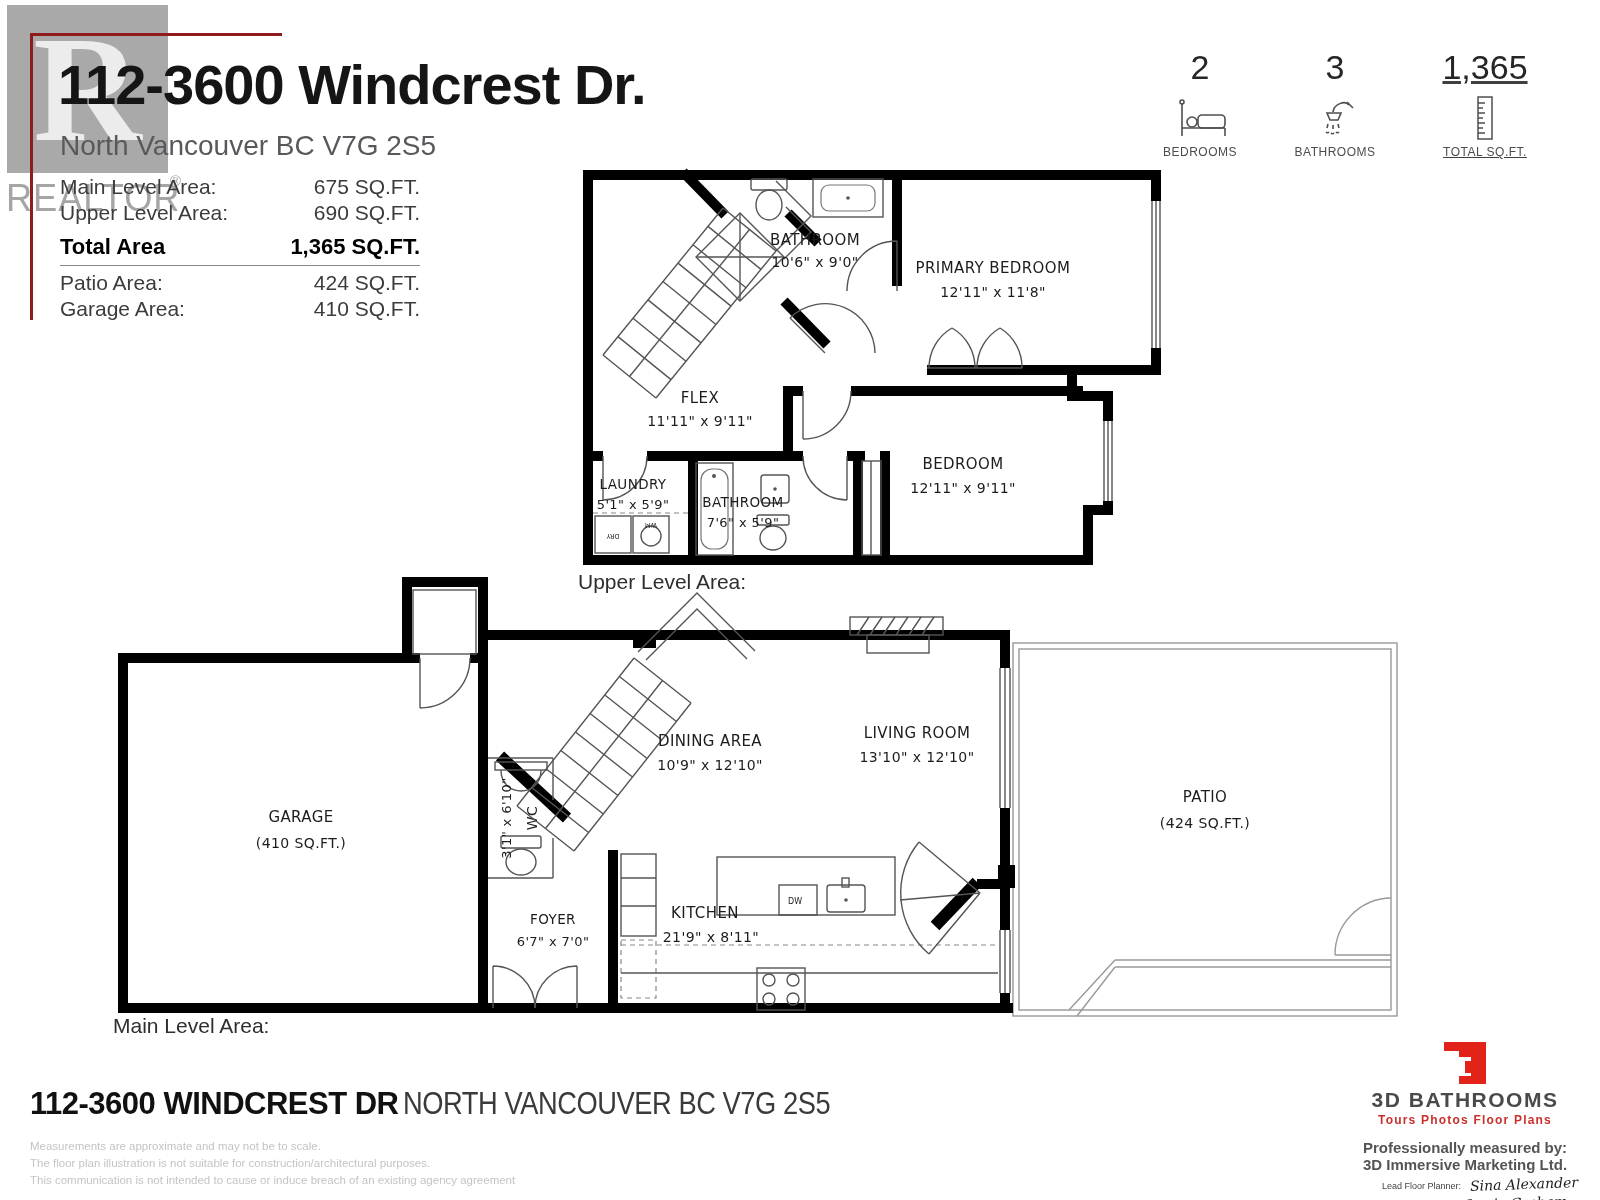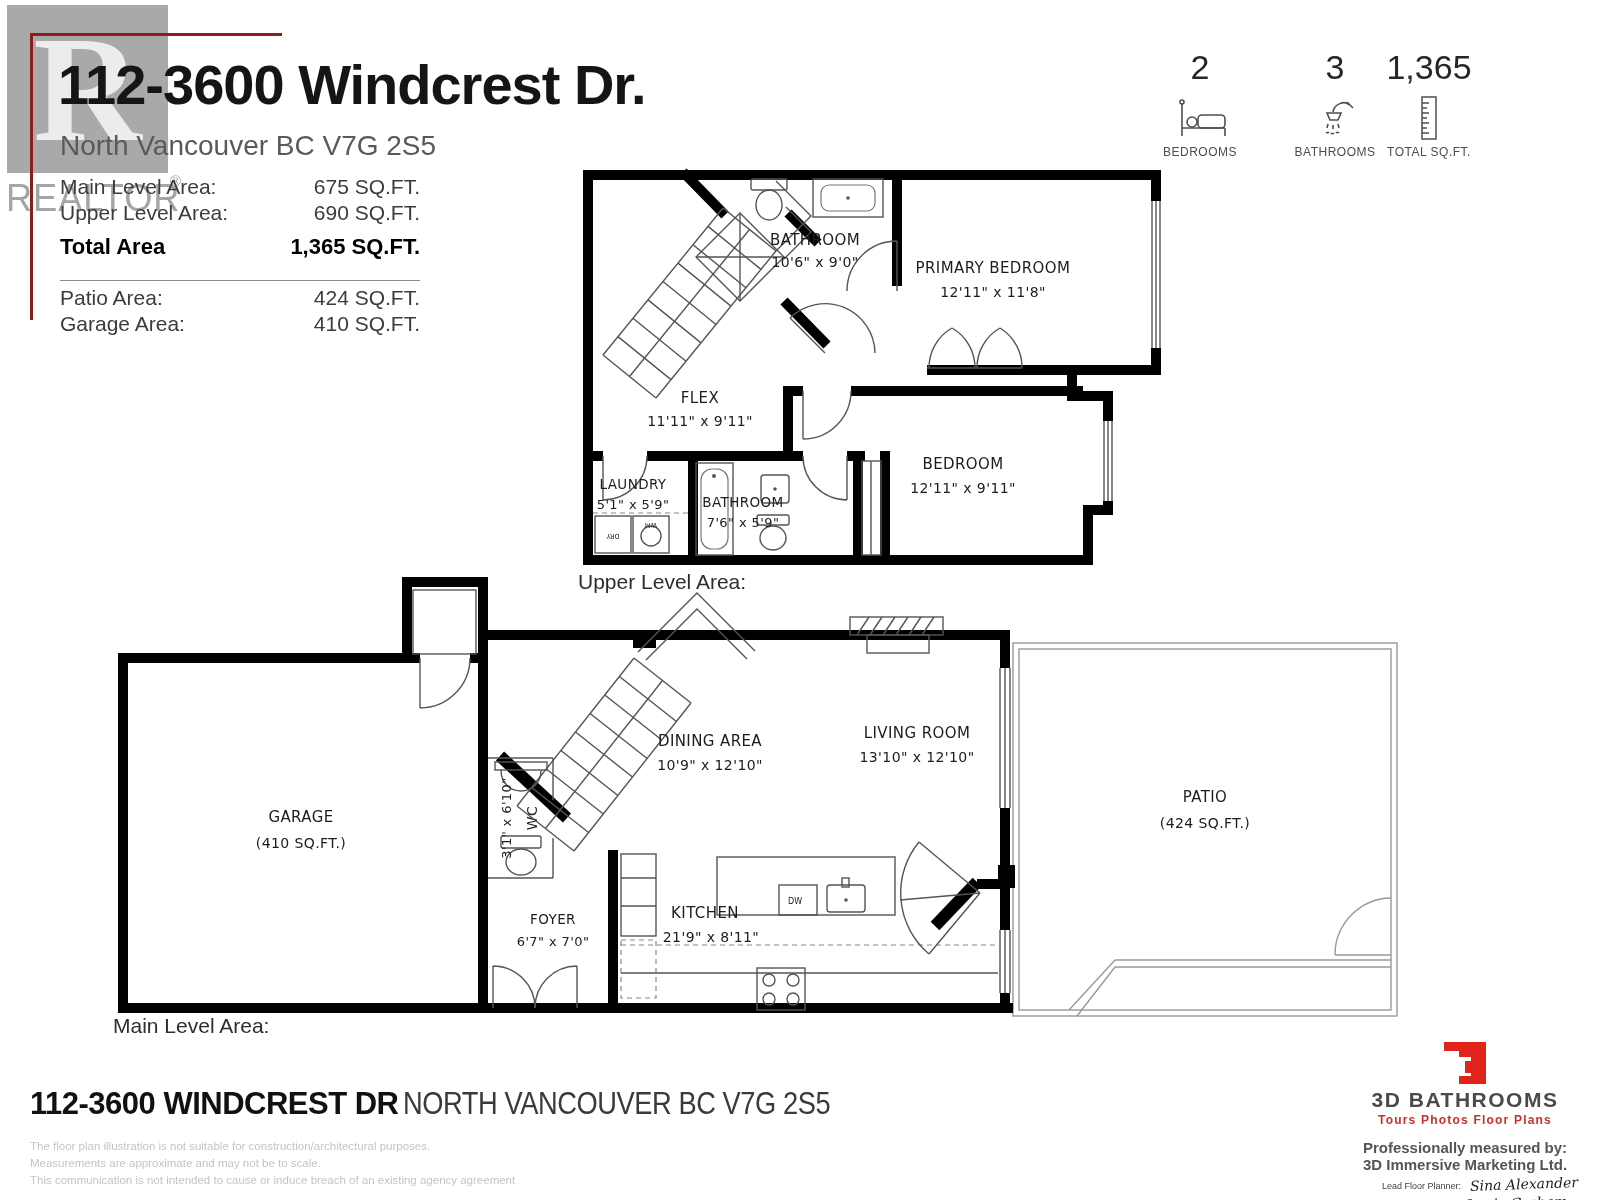--- a/index.html
+++ b/index.html
@@ -14,21 +14,21 @@
            letter-spacing:1px;transform:scaleX(.93);transform-origin:left;z-index:1;font-weight:500;}
   .wm-reg{position:absolute;left:170px;top:172px;font-size:15px;color:#a5a5a5;z-index:1;}
   
   .red-h{position:absolute;left:30px;top:33px;width:252px;height:3px;background:#8e1c1c;z-index:2;}
   .red-v{position:absolute;left:30px;top:33px;width:3px;height:287px;background:#8e1c1c;z-index:2;}
   
   .title{position:absolute;left:58px;top:52px;font-size:56px;font-weight:600;letter-spacing:-1px;color:#151515;z-index:3;white-space:nowrap;}
   .subtitle{position:absolute;left:60px;top:130px;font-size:28px;color:#57595c;z-index:3;}
   .stats{position:absolute;left:60px;top:174px;width:360px;z-index:3;font-size:21px;color:#3c3c3c;}
   .srow{display:flex;justify-content:space-between;line-height:26px;}
-  .srow.total{font-weight:bold;color:#000;font-size:22px;line-height:30px;border-bottom:1.5px solid #8a8a8a;padding-bottom:18px;margin-bottom:4px;}
+  .srow.total{font-weight:bold;color:#000;font-size:22px;line-height:30px;border-bottom:1.5px solid #8a8a8a;padding-bottom:3px;margin-bottom:4px;}
   .srow .v{text-align:left;}
   
   .sumitem{position:absolute;top:48px;width:130px;text-align:center;z-index:3;color:#3f3f3f;}
   .sumitem .num{font-size:34px;color:#262626;}
   .sumitem .ic{margin-top:8px;height:46px;display:flex;align-items:center;justify-content:center;}
   .sumitem .lbl{margin-top:4px;font-size:12px;letter-spacing:.5px;color:#4c4c4c;}
   
   .caption{position:absolute;font-size:21px;color:#2e2e2e;z-index:5;}
   
   text{font-family:"DejaVu Sans",sans-serif;fill:#1c1c1c;letter-spacing:.4px;}
@@ -118,21 +118,21 @@
           <path d="M26,16 C27,8 38,4 42,9"></path>
             <path d="M40,6 L46,12"></path>
           <path d="M20,17 L34,17 L31,24 L23,24 Z"></path>
           <path d="M21,28 l-1,4 M26,29 l0,4 M31,28 l1,4"></path>
           <path d="M19,36 a2,2 0 0 0 3,0 M24,37 a2,2 0 0 0 3,0 M29,36 a2,2 0 0 0 3,0"></path>
         </g>
       </svg>
     </div>
     <div class="lbl">BATHROOMS</div>
   </div>
-  <div class="sumitem" style="left:1364px;">
+  <div class="sumitem" style="left:1420px;text-decoration:underline;">
     <div class="num">1,365</div>
     <div class="ic">
       <svg width="56" height="46" viewBox="0 0 56 46">
         <g fill="none" stroke="#4f4f4f" stroke-width="1.5">
           <rect x="21" y="2" width="14" height="42"></rect>
           <path d="M21,8 h7 M21,13 h5 M21,18 h7 M21,23 h5 M21,28 h7 M21,33 h5 M21,38 h7"></path>
         </g>
       </svg>
     </div>
     <div class="lbl">TOTAL SQ.FT.</div>
@@ -390,22 +390,22 @@
     </g>
   </svg>
 
   <div class="caption" style="left:113px;top:1014px;">Main Level Area:</div>
 
   <div class="faddr">
     <span class="b">112-3600 WINDCREST DR</span>
     <span class="l">NORTH VANCOUVER BC V7G 2S5</span>
   </div>
   <div class="disc">
+    <div>Measurements are approximate and may not be to scale.</div>
     <div>The floor plan illustration is not suitable for construction/architectural purposes.</div>
-    <div>Measurements are approximate and may not be to scale.</div>
     <div>This communication is not intended to cause or induce breach of an existing agency agreement</div>
   </div>
 
   <div class="brand">
     <div class="logo">
       <svg width="42" height="42" viewBox="0 0 42 42">
         <rect x="0" y="0" width="42" height="42" fill="#e2231a"></rect>
         <rect x="0" y="9" width="15" height="33" fill="#fff"></rect>
         <rect x="15" y="15" width="12" height="19" fill="#fff"></rect>
         <rect x="21" y="19" width="12" height="12" fill="#e2231a"></rect>

